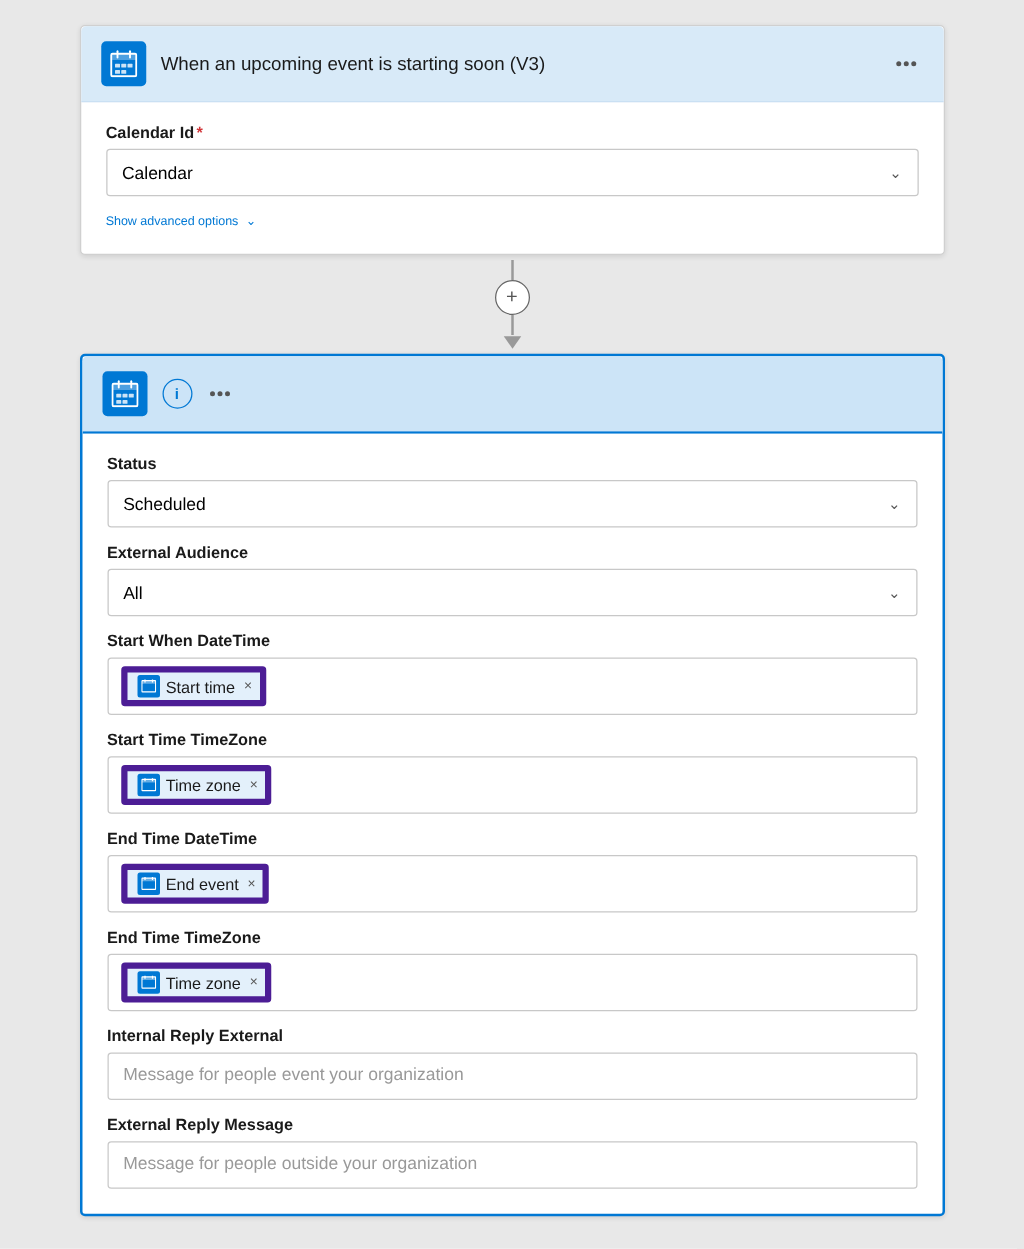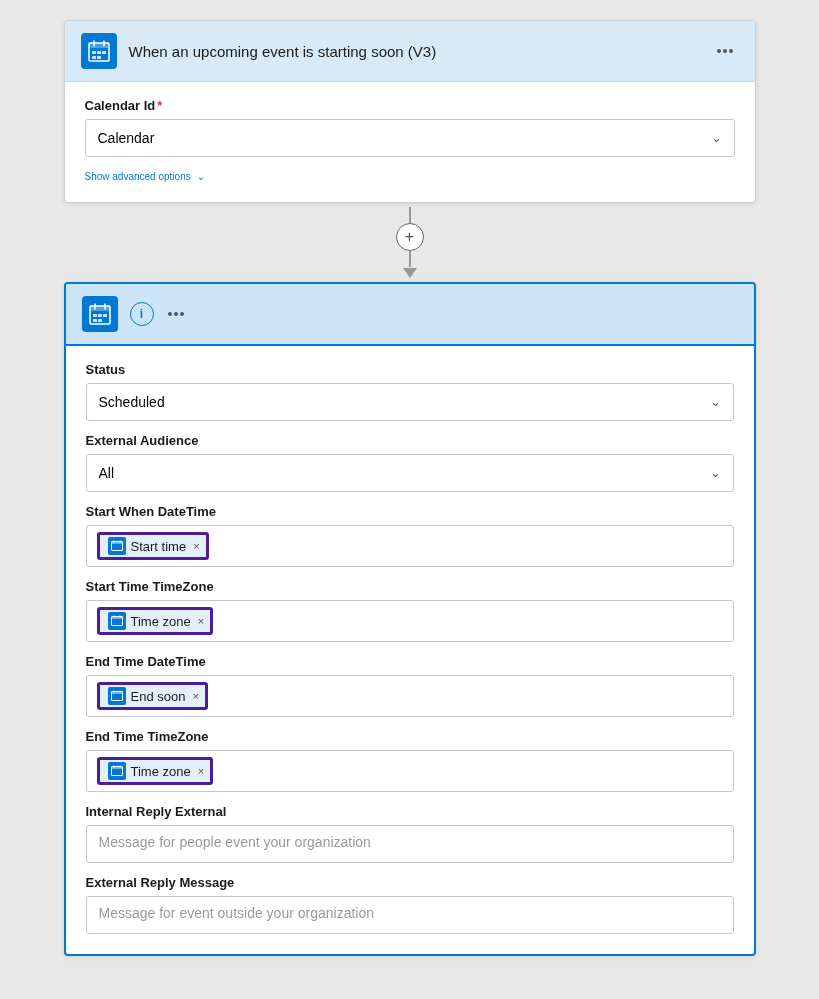--- a/index.html
+++ b/index.html
@@ -150,21 +150,21 @@
       align-items: center;
       min-height: 38px;
       background: #fff;
       cursor: text;
     }
 
     .token-chip {
       display: inline-flex;
       align-items: center;
       background: #e3f0fb;
-      border: 3px solid #4c1d95;
+      border: 5px solid #4c1d95;
       border-radius: 3px;
       padding: 2px 6px 2px 8px;
       font-size: 13px;
       color: #1a1a1a;
       gap: 5px;
     }
 
     .token-chip-icon {
       width: 18px;
       height: 18px;
@@ -377,21 +377,21 @@
       <div class="token-field">
         <div class="token-chip">
           <div class="token-chip-icon">
             <svg viewBox="0 0 12 12" fill="white">
                 <rect x="0.5" y="1.5" width="11" height="9" rx="0.5" fill="none" stroke="white" stroke-width="1"></rect>
                 <rect x="0.5" y="1.5" width="11" height="2.5" fill="white" opacity="0.4"></rect>
                 <line x1="3" y1="0.5" x2="3" y2="3" stroke="white" stroke-width="1"></line>
                 <line x1="9" y1="0.5" x2="9" y2="3" stroke="white" stroke-width="1"></line>
               </svg>
           </div>
-          <span>End soon</span>
+          <span>End event</span>
           <span class="token-x">×</span>
         </div>
       </div>
 
       <div class="field-label">End Time TimeZone</div>
       <div class="token-field">
         <div class="token-chip">
           <div class="token-chip-icon">
             <svg viewBox="0 0 12 12" fill="white">
                 <rect x="0.5" y="1.5" width="11" height="9" rx="0.5" fill="none" stroke="white" stroke-width="1"></rect>
@@ -405,19 +405,19 @@
         </div>
       </div>
 
       <div class="field-label">Internal Reply External</div>
       <div class="text-input">
         <span>Message for people event your organization</span>
       </div>
 
       <div class="field-label">External Reply Message</div>
       <div class="text-input">
-        <span>Message for event outside your organization</span>
+        <span>Message for people outside your organization</span>
       </div>
 
     </div>
   </div>
 
 </div>
 
 </body></html>

